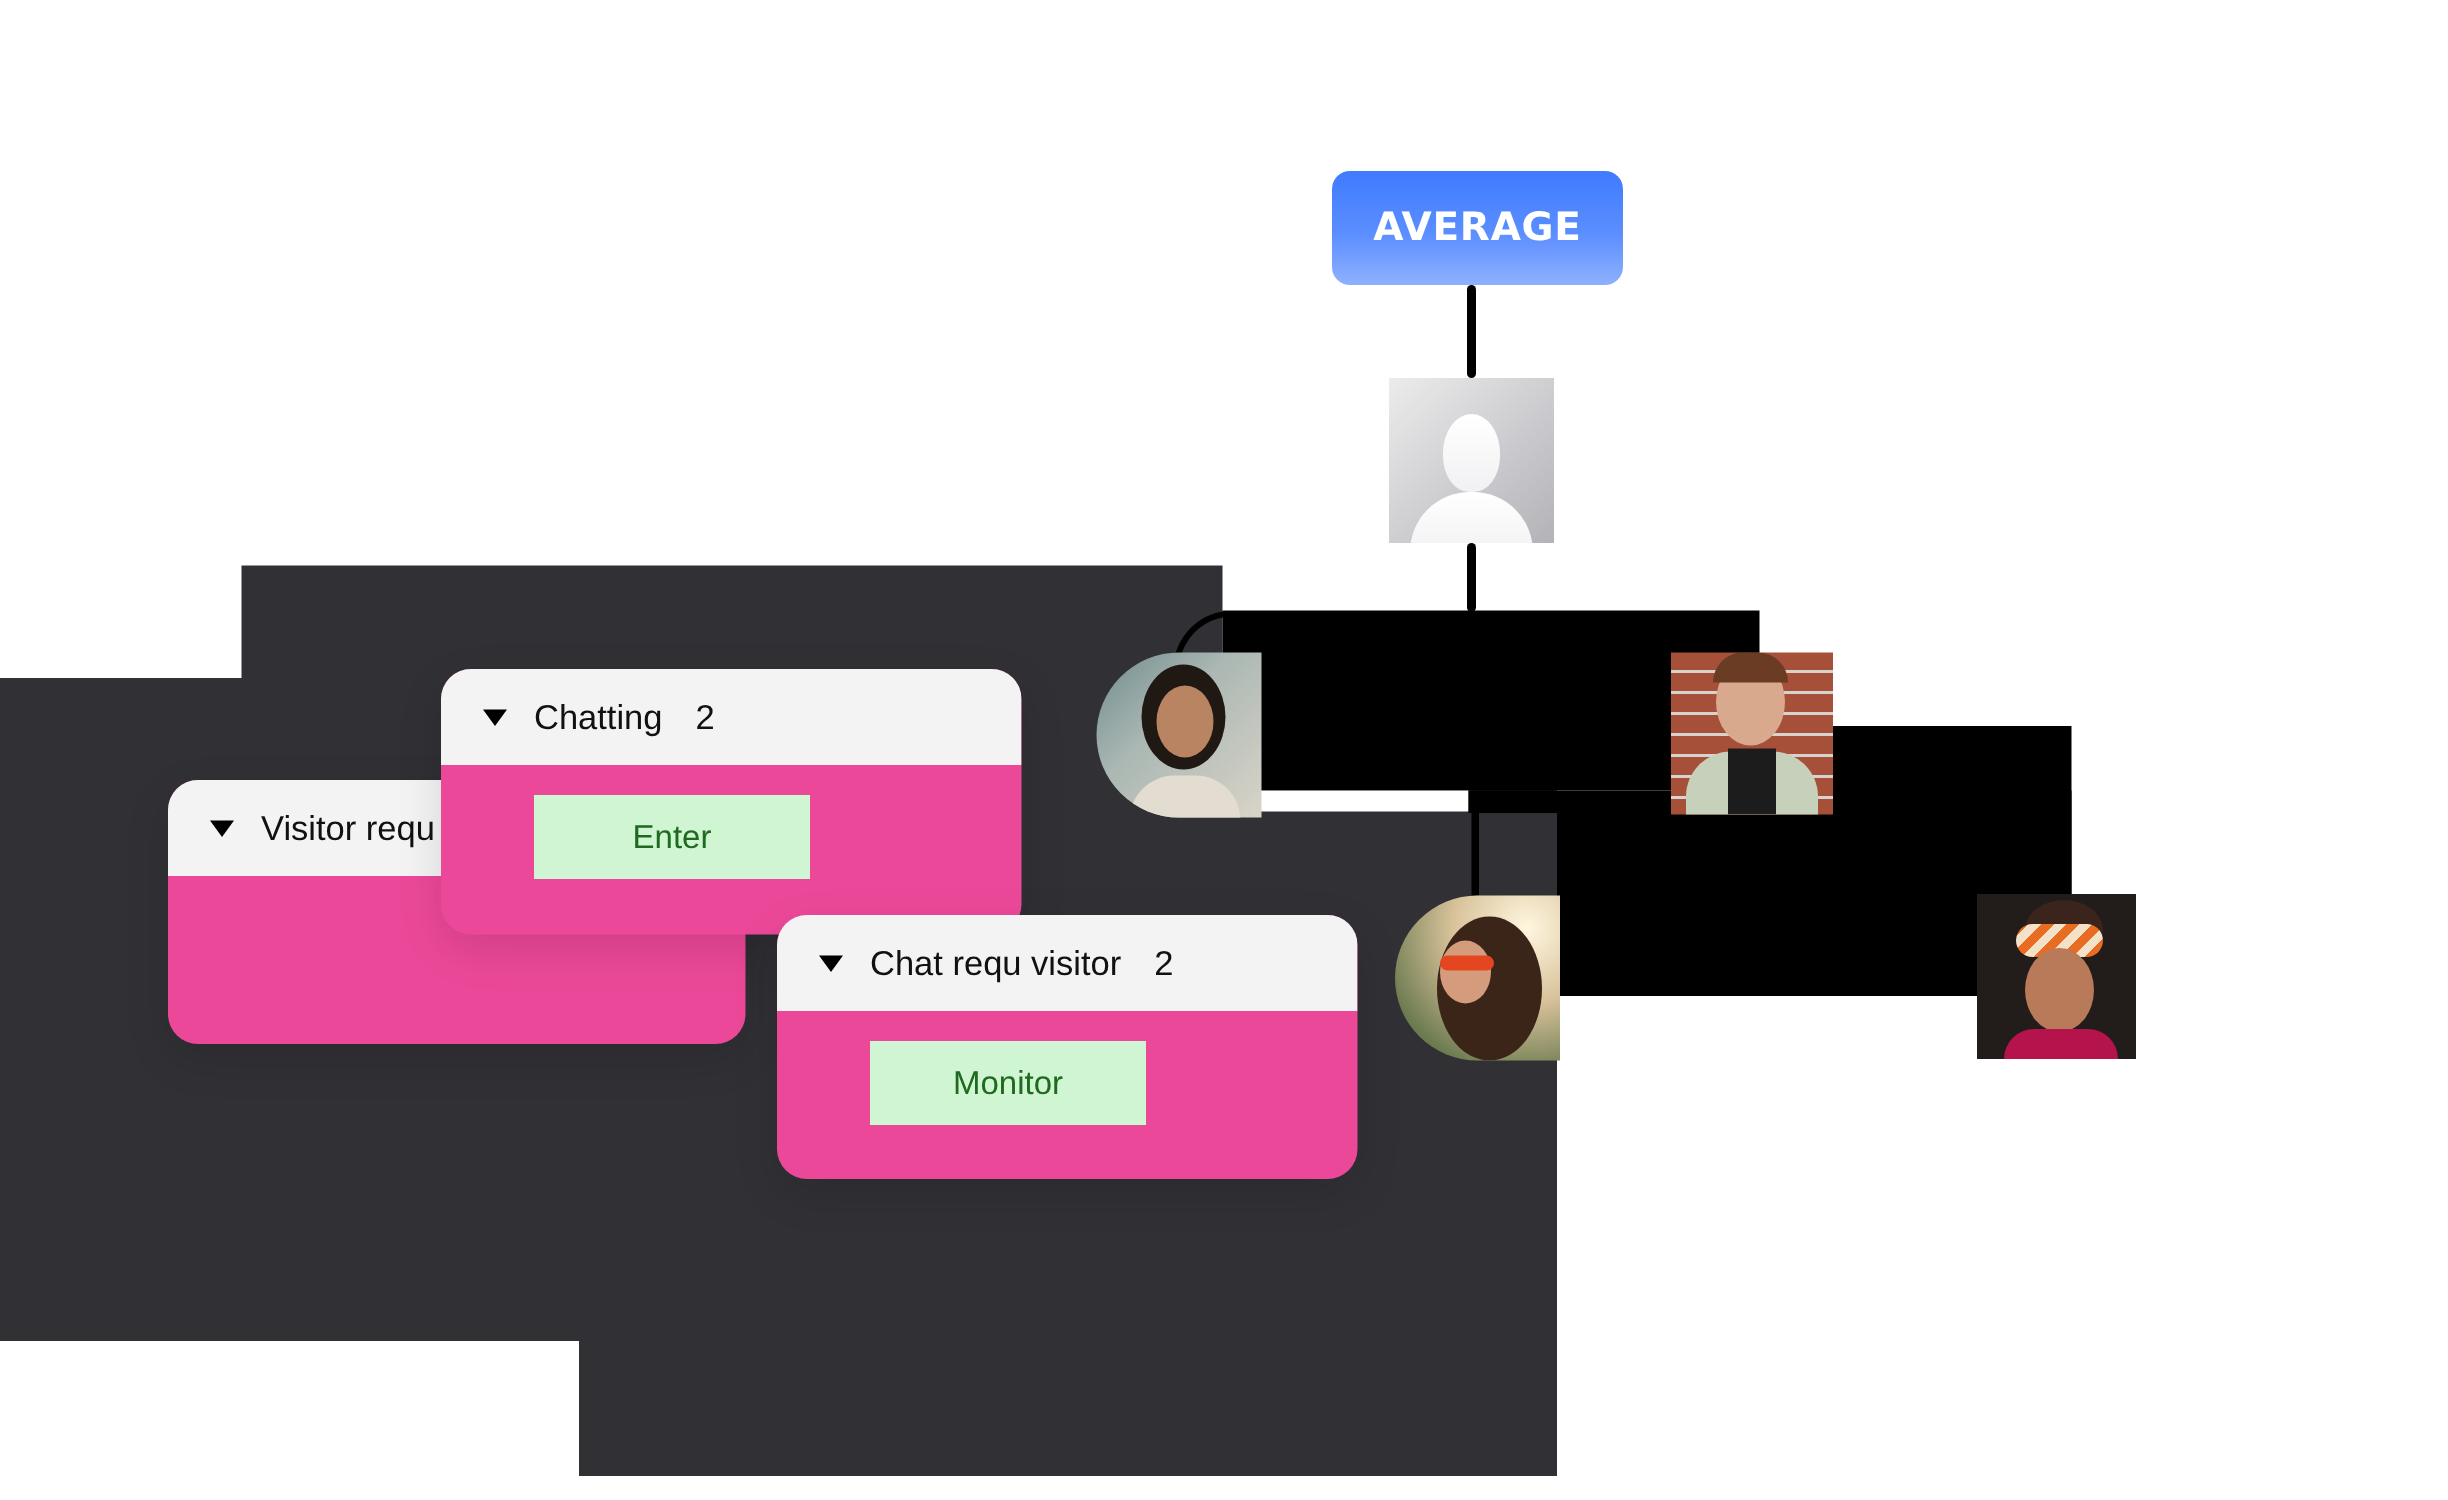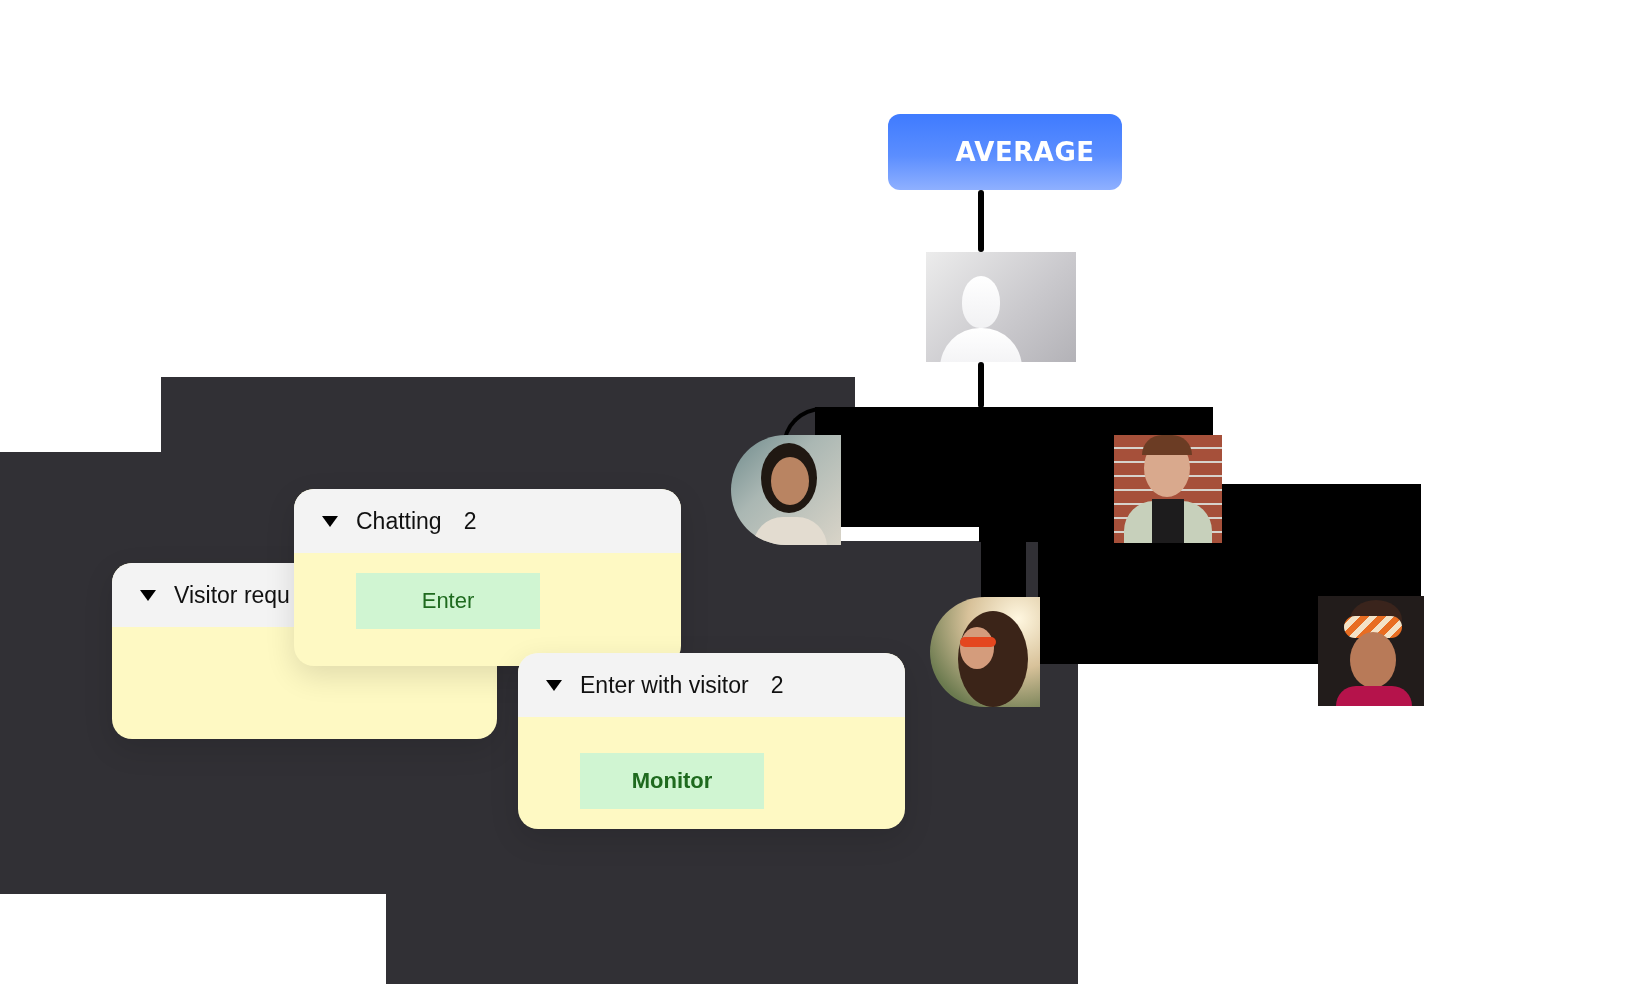--- a/index.html
+++ b/index.html
@@ -1,37 +1,37 @@
 <!DOCTYPE html>
 <html><head>
 <meta charset="utf-8">
 <style>
   html, body { margin:0; padding:0; }
   body { width:1632px; height:1000px; position:relative; overflow:hidden; background:#ffffff; font-family:"DejaVu Sans","Liberation Sans",sans-serif; }
-  .abs { position:absolute;padding-left:40px; }
+  .abs { position:absolute; }
   .dark { background:#313035; }
   .blk { background:#000000; }
   .line-v { position:absolute; width:6px; background:#000; border-radius:3px; }
 
   .badge { left:888px; top:114px; width:194px; height:76px; border-radius:12px;
     background:linear-gradient(180deg,#3f7bff 0%,#5b8eff 55%,#8fb0ff 100%);
     color:#fff; font-size:26px; font-weight:600; letter-spacing:0.5px;
     display:flex; align-items:center; justify-content:center; }
 
   .ph { left:926px; top:252px; width:110px; height:110px;
     background:linear-gradient(135deg,#ececec 0%,#c9c8cc 60%,#b3b2b7 100%); overflow:hidden; }
   .ph .head { position:absolute; left:36px; top:24px; width:38px; height:52px; border-radius:50% 50% 46% 46%; background:linear-gradient(180deg,#fff,#f1f1f3); }
   .ph .body { position:absolute; left:14px; top:76px; width:82px; height:60px; border-radius:40px 40px 0 0; background:linear-gradient(180deg,#fff,#ececef); }
 
   .photo { position:absolute; width:110px; height:110px; overflow:hidden; }
   .round-l { border-radius:55px 0 0 55px; }
   .face { position:absolute; border-radius:50%; }
 
-  .card { position:absolute; background:#fef9c3; border-radius:20px; overflow:hidden;
-    box-shadow:0 10px 30px rgba(0,0,0,0.12);margin-top:43px; }
+  .card { position:absolute; background:#ec4899; border-radius:20px; overflow:hidden;
+    box-shadow:0 10px 30px rgba(0,0,0,0.12); }
   .card-head { height:64px; background:#f3f3f3; display:flex; align-items:center; padding-left:28px;
     font-family:"Liberation Sans","DejaVu Sans",sans-serif; font-size:23px; color:#111; }
   .tri { width:0; height:0; border-left:8px solid transparent; border-right:8px solid transparent; border-top:11px solid #000; margin-right:18px; }
   .count { margin-left:22px; }
   .card-btn { position:absolute; height:56px; width:184px; border-radius:0; background:#d0f5d2;
     color:#1e6a1e; font-family:"Liberation Sans","DejaVu Sans",sans-serif; font-size:22px;
     display:flex; align-items:center; justify-content:center; cursor:pointer; }
 </style>
 </head>
 <body>
@@ -95,17 +95,17 @@
     <div class="tri"></div>
     <span>Chatting</span>
     <span class="count">2</span>
   </div>
   <div class="card-btn" style="left:62px; top:84px;">Enter</div>
 </div>
 
 <div class="card" style="left:518px; top:610px; width:387px; height:176px;">
   <div class="card-head">
     <div class="tri"></div>
-    <span>Enter with visitor</span>
+    <span>Chat requ visitor</span>
     <span class="count">2</span>
   </div>
-  <div class="card-btn" style="left:62px; top:100px;font-weight:bold;">Monitor</div>
+  <div class="card-btn" style="left:62px; top:84px;">Monitor</div>
 </div>
 
 </body></html>

